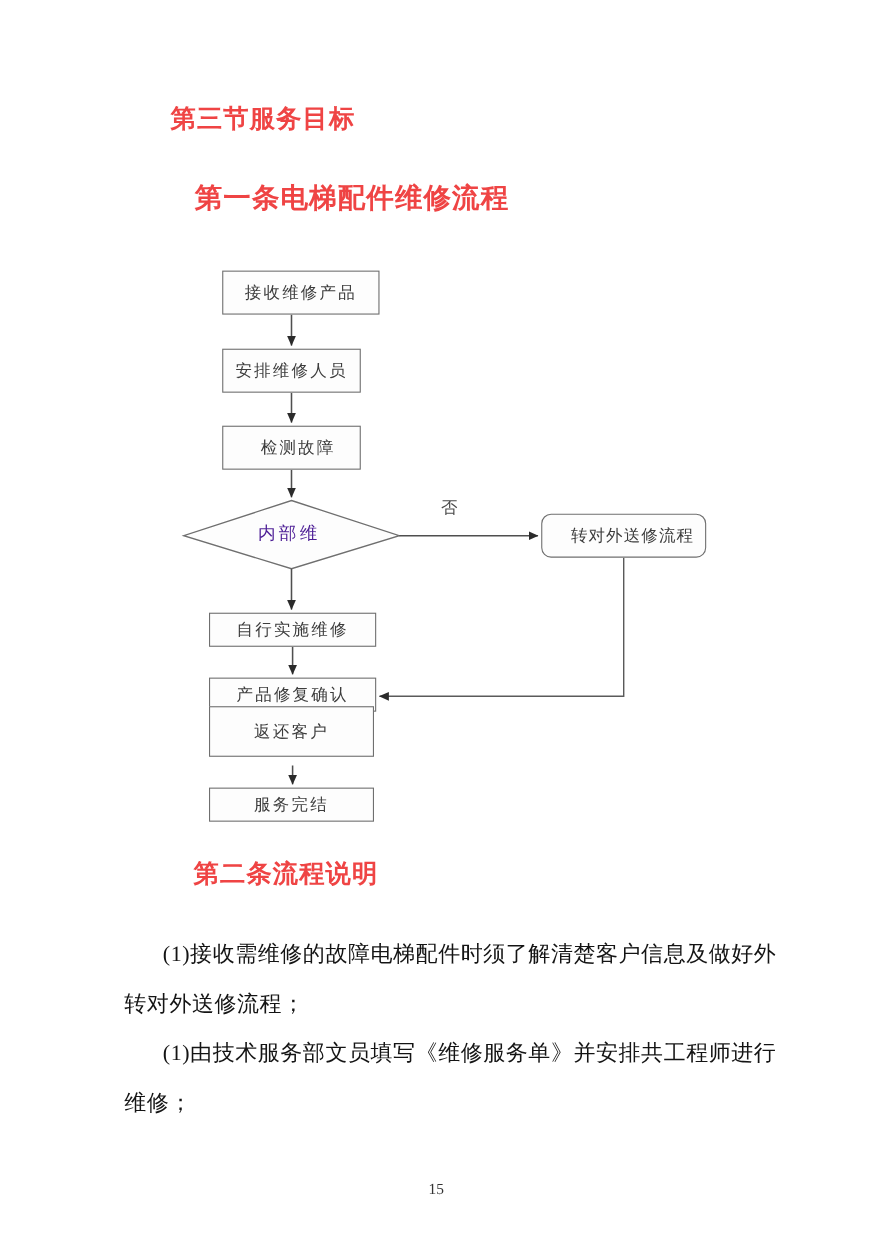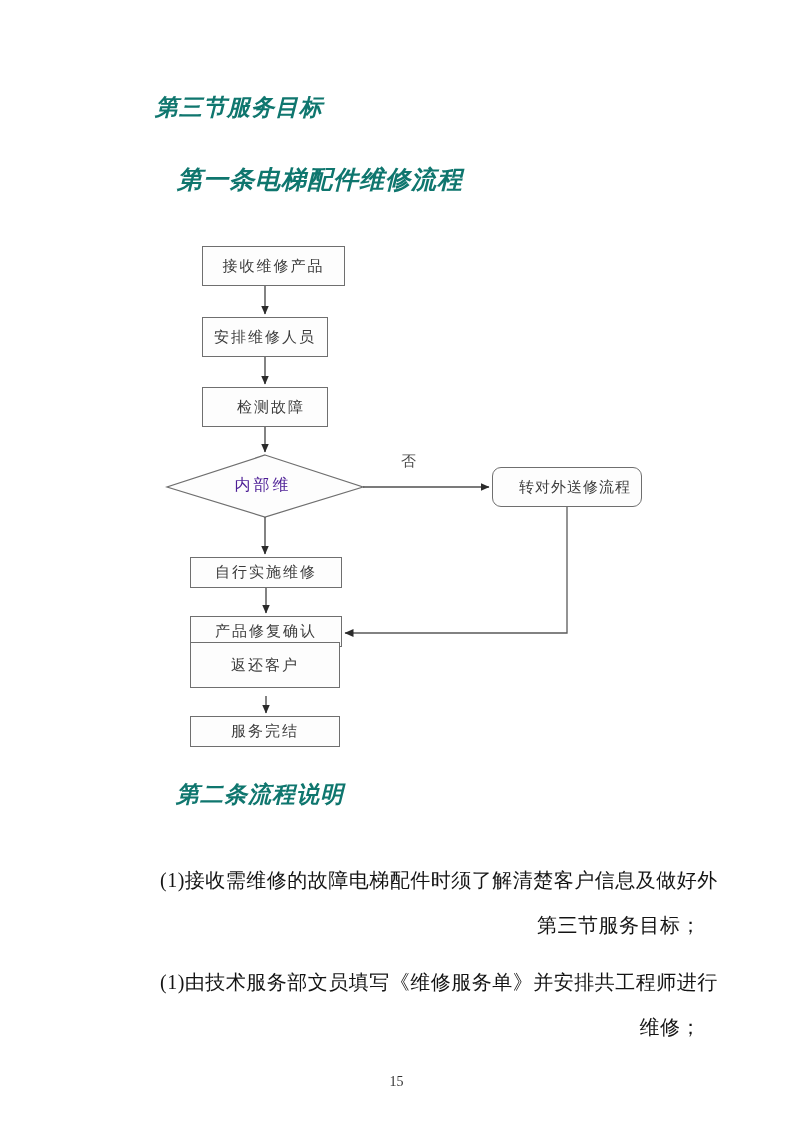--- a/index.html
+++ b/index.html
@@ -7,24 +7,23 @@
     position: relative;
     width: 793px;
     height: 1122px;
     background: #ffffff;
     font-family: "Liberation Serif", "DejaVu Serif", serif;
     overflow: hidden;
   }
   .heading {
     position: absolute;
     font-weight: bold;
-    color: #0f766e;
+    color: #ef4444;
     letter-spacing: 1px;
     white-space: nowrap;
-    font-style: italic;
   }
   .h-section  { left: 155px; top: 92px;  font-size: 23px; }
   .h-article1 { left: 177px; top: 163px; font-size: 25px; }
   .h-article2 { left: 176px; top: 779px; font-size: 23px; }
 
   
   .flowchart {
     position: absolute;
     left: 165px; top: 240px;
     width: 500px; height: 515px;
@@ -77,21 +76,21 @@
 
   
   .text-block {
     position: absolute;
     left: 113px; top: 846px; width: 600px;
     font-size: 20px;
     line-height: 45px;
     color: #141414;
     letter-spacing: 0.5px;
   }
-  .text-block p { margin: 12px; text-align: right; }
+  .text-block p { margin: 0; }
   .line { display: block; white-space: nowrap; }
   .l-first { text-indent: 35px; }
 
   .page-number {
     position: absolute;
     left: 0; right: 0; top: 1074px;
     text-align: center;
     font-size: 14px;
     color: #333333;
   }
@@ -137,21 +136,21 @@
     <div class="node n-confirm">产品修复确认</div>
     <div class="node n-return">返还客户</div>
     <div class="node n-done">服务完结</div>
   </div>
 
   <div class="heading h-article2">第二条流程说明</div>
 
   <div class="text-block">
     <p>
       <span class="line l-first">(1)接收需维修的故障电梯配件时须了解清楚客户信息及做好外</span>
-      <span class="line">第三节服务目标；</span>
+      <span class="line">转对外送修流程；</span>
     </p>
     <p>
       <span class="line l-first">(1)由技术服务部文员填写《维修服务单》并安排共工程师进行</span>
       <span class="line">维修；</span>
     </p>
   </div>
 
   <div class="page-number">15</div>
 
 </div>

